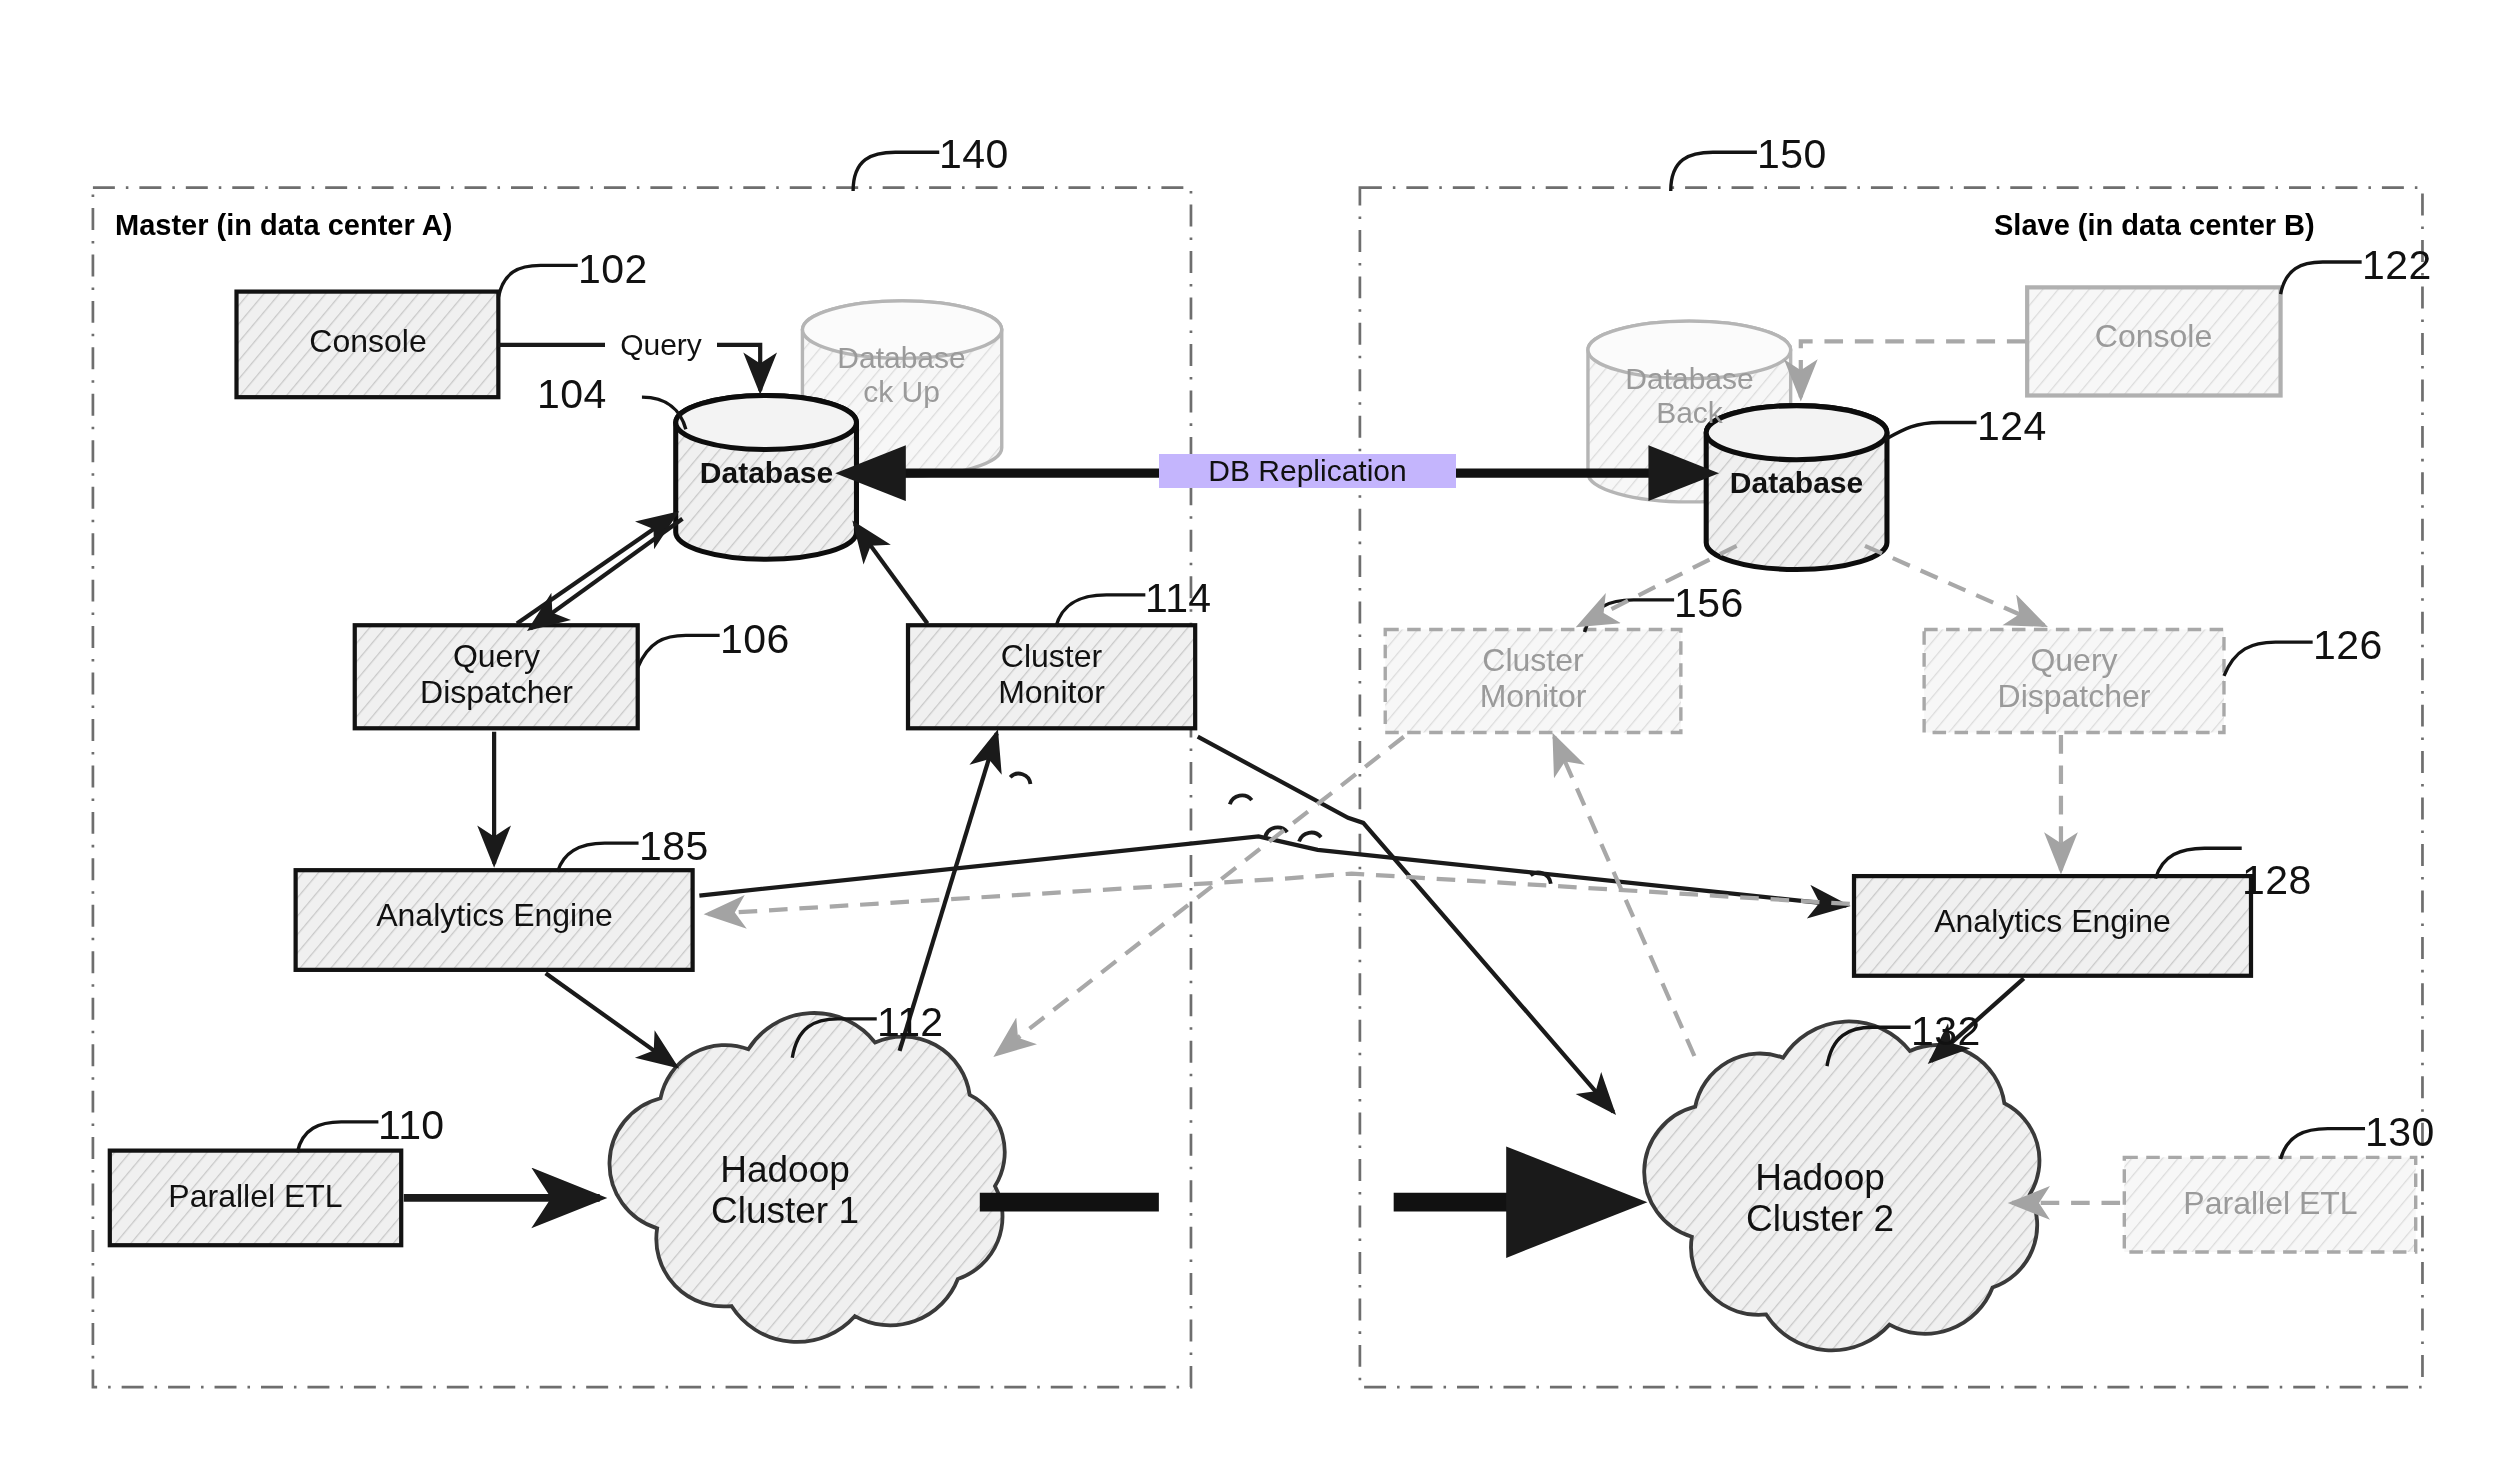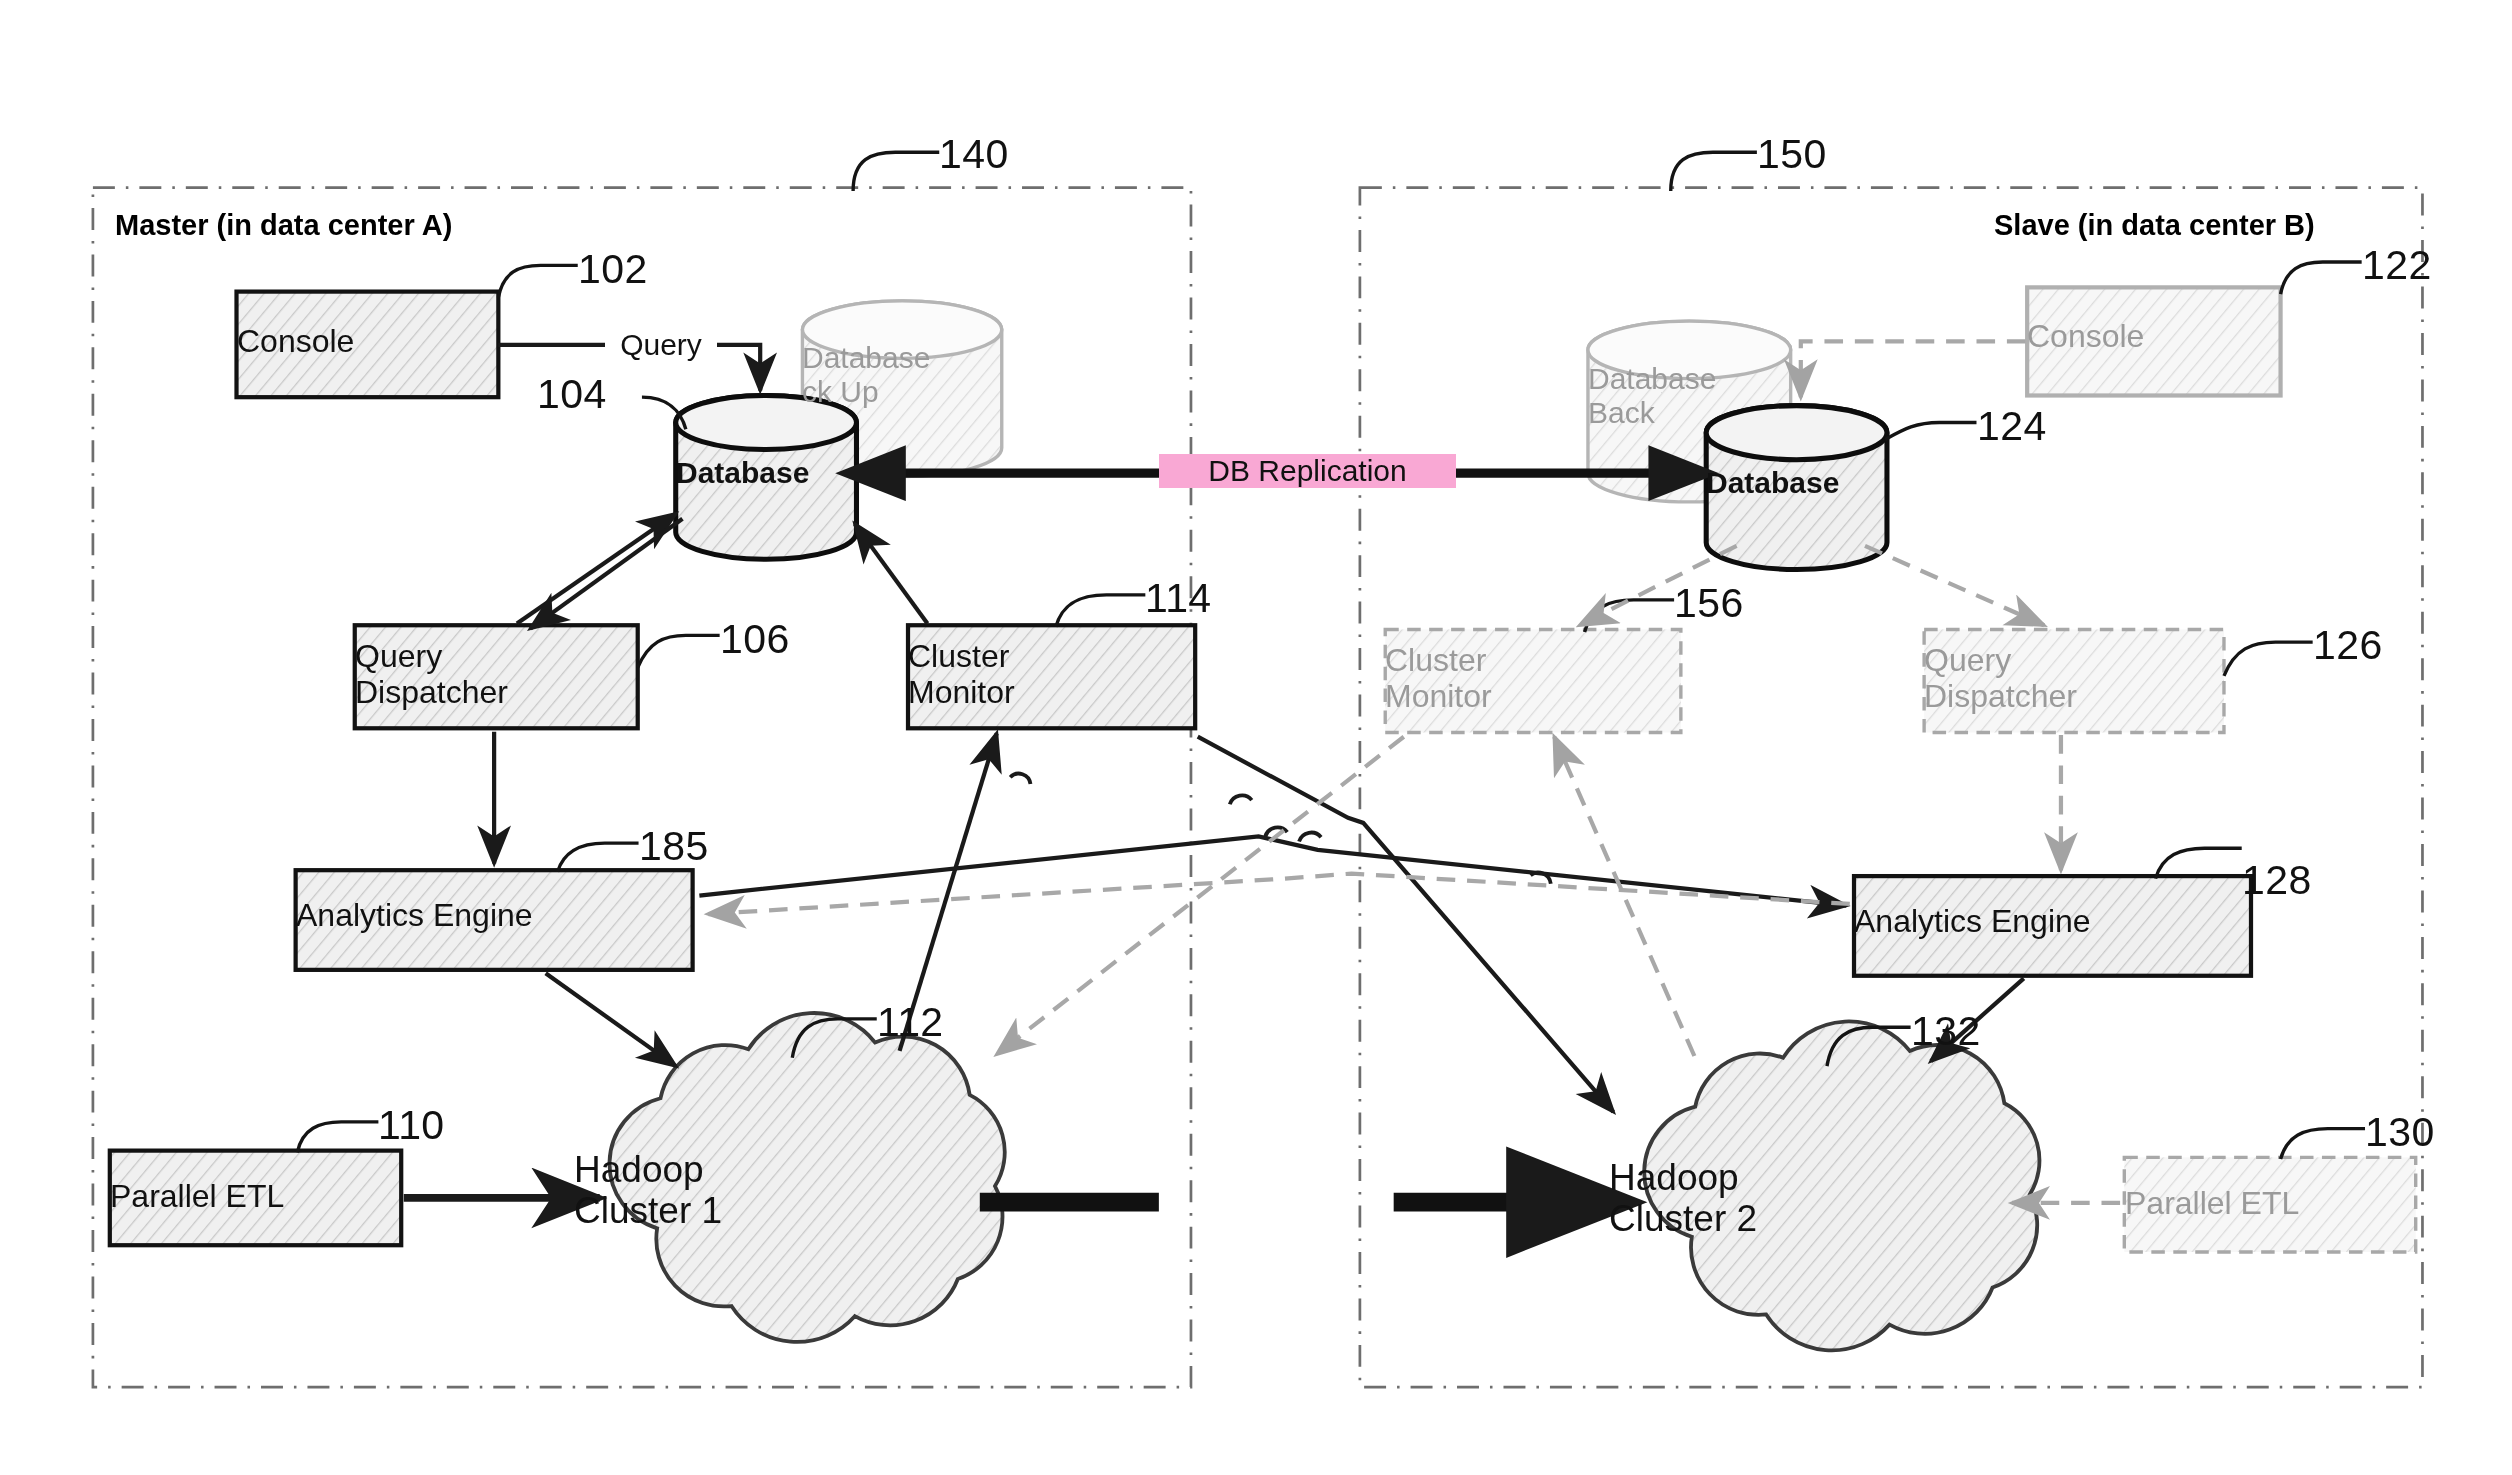--- a/index.html
+++ b/index.html
@@ -3,21 +3,21 @@
 <meta charset="utf-8">
 <style>
   html,body{margin:0;padding:0;background:#fff;}
   body{width:2512px;height:1476px;position:relative;
        font-family:"Liberation Sans",sans-serif;overflow:hidden;}
   #stage{position:absolute;inset:0;}
   svg.layer{position:absolute;left:0;top:0;width:2512px;height:1476px;overflow:visible;}
   .txt{position:absolute;white-space:pre;line-height:1.12;}
   .ref{font-size:41px;color:#111;letter-spacing:0.4px;}
   .zone-title{font-size:29px;font-weight:bold;color:#000;}
-  .node-label{font-size:32px;color:#111;text-align:left;width:100%;}
+  .node-label{font-size:32px;color:#111;text-align:center;width:100%;}
   .node-label.dim{color:#9a9a9a;}
   .edge-label{font-size:30px;color:#111;text-align:center;}
 </style>
 </head>
 <body>
 
 <div id="stage">
 
   <svg class="layer" viewBox="0 0 2974 1747">
     <defs>
@@ -224,21 +224,21 @@
 
   <div class="txt node-label" style="left:1854px; top:904px; width:397px;">Analytics Engine</div>
 
   <div class="txt node-label dim" style="left:2125px; top:1186px; width:291px;">Parallel ETL</div>
 
   <div class="txt node-label" style="left:1609px; top:1157px; width:422px; font-size:37px;">Hadoop
 Cluster 2</div>
 
   <div class="txt edge-label" style="left:605px; top:328px; width:112px; background:#fff;">Query</div>
 
-  <div class="txt edge-label" style="left:1159px; top:454px; width:297px; background:#f9a8d4;">DB Replication</div>
+  <div class="txt edge-label" style="left:1159px; top:454px; width:297px; background:#c4b5fd;">DB Replication</div>
 
 
   <div class="txt ref" style="left:578px;  top:247px;">102</div>
   <div class="txt ref" style="left:537px;  top:372px;">104</div>
   <div class="txt ref" style="left:720px;  top:617px;">106</div>
   <div class="txt ref" style="left:639px;  top:824px;">185</div>
   <div class="txt ref" style="left:378px;  top:1103px;">110</div>
   <div class="txt ref" style="left:877px; top:1000px;">112</div>
   <div class="txt ref" style="left:1145px; top:576px;">114</div>
   <div class="txt ref" style="left:2362px; top:243px;">122</div>

